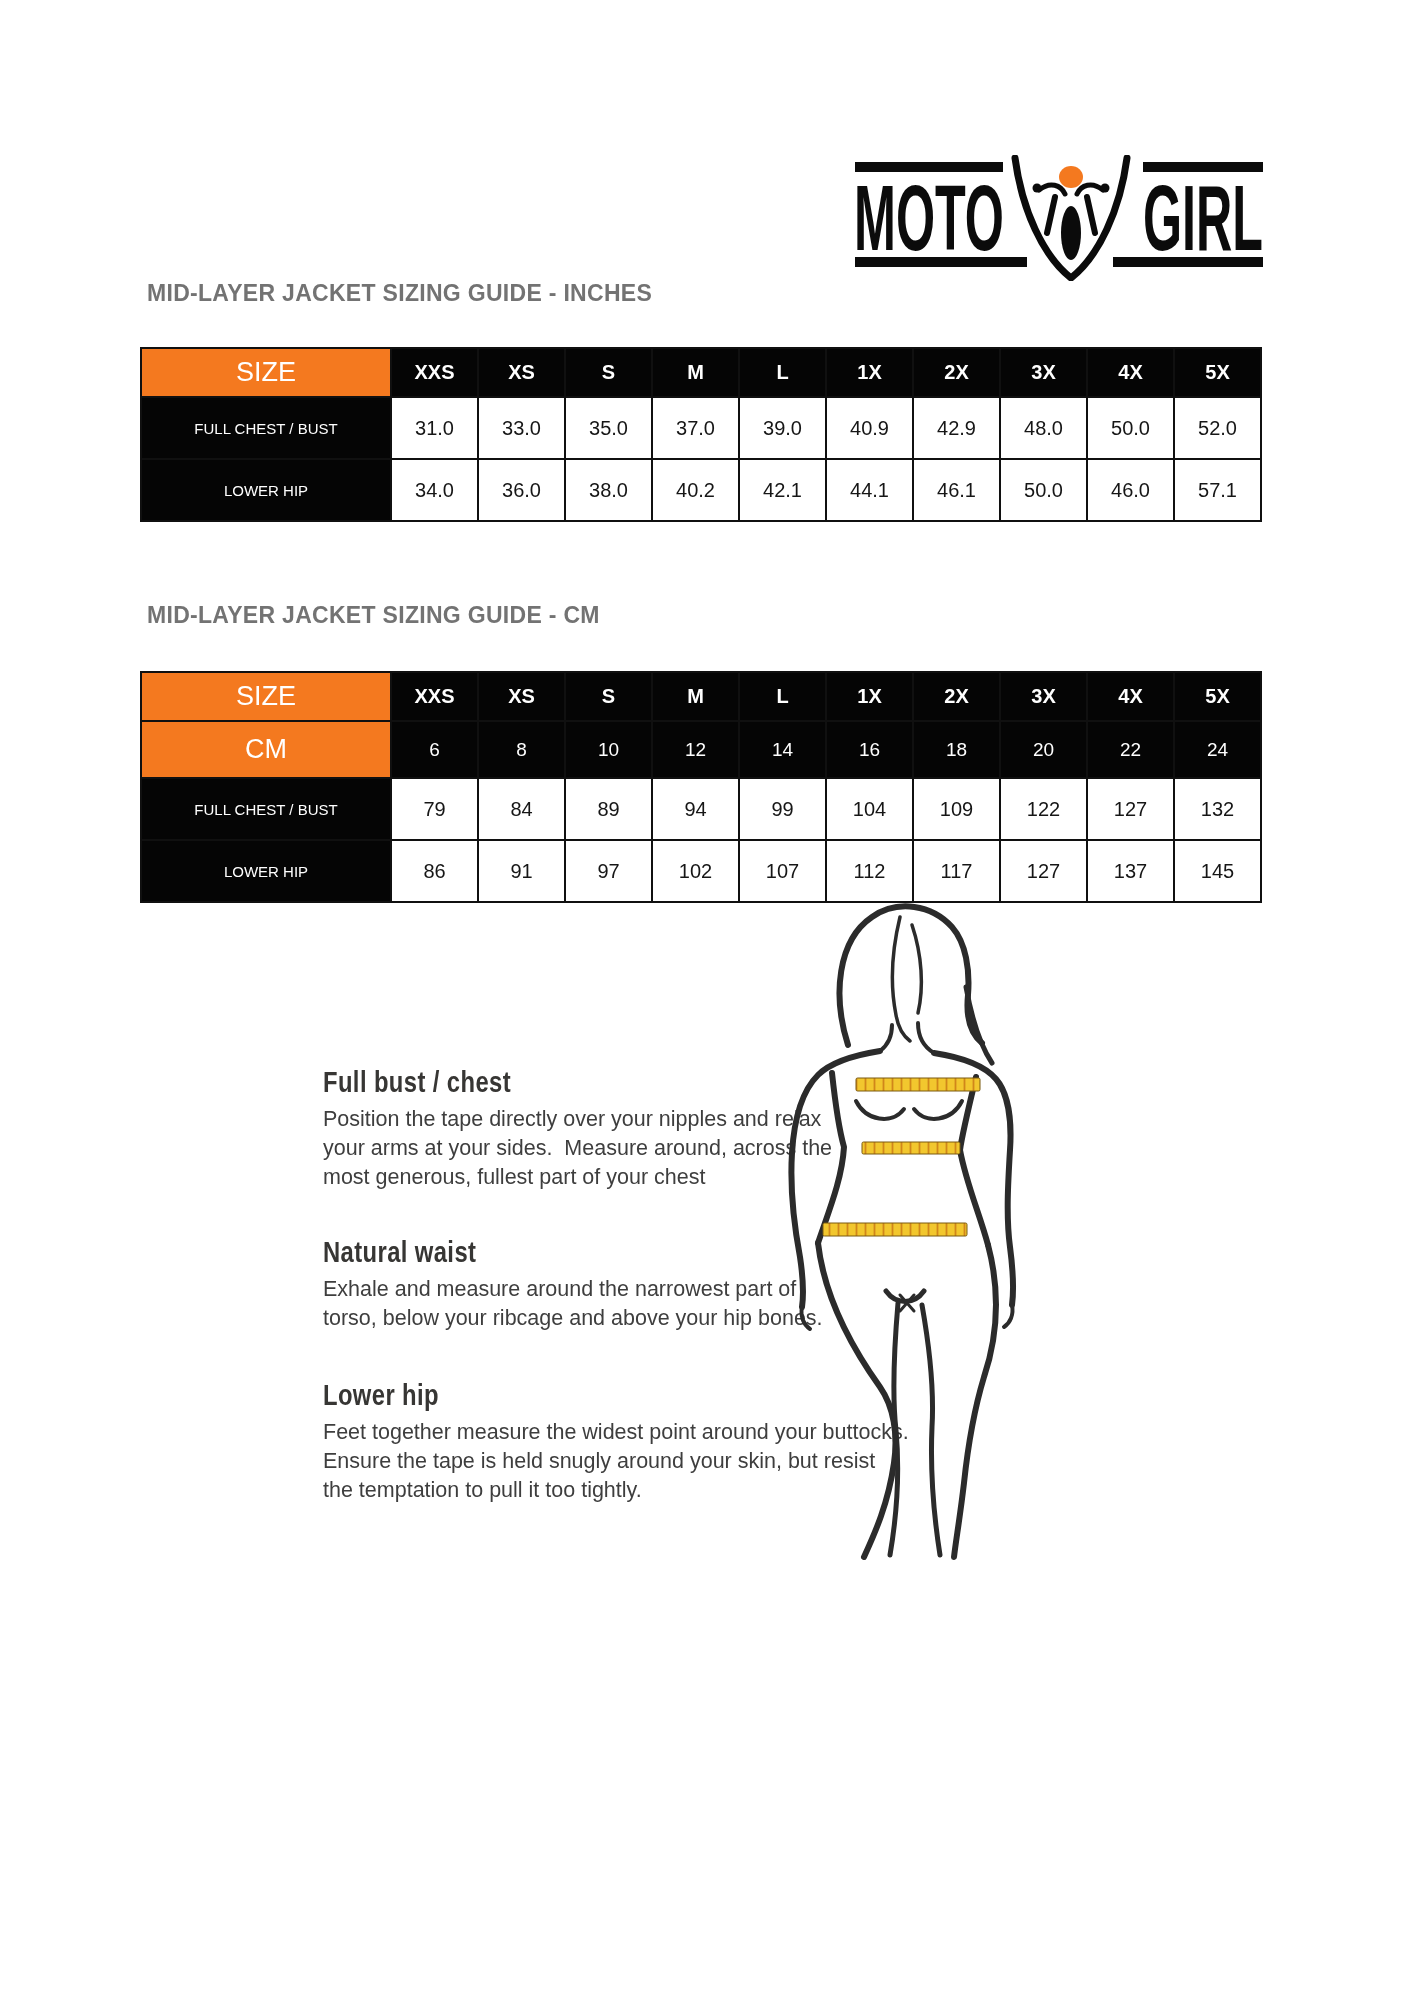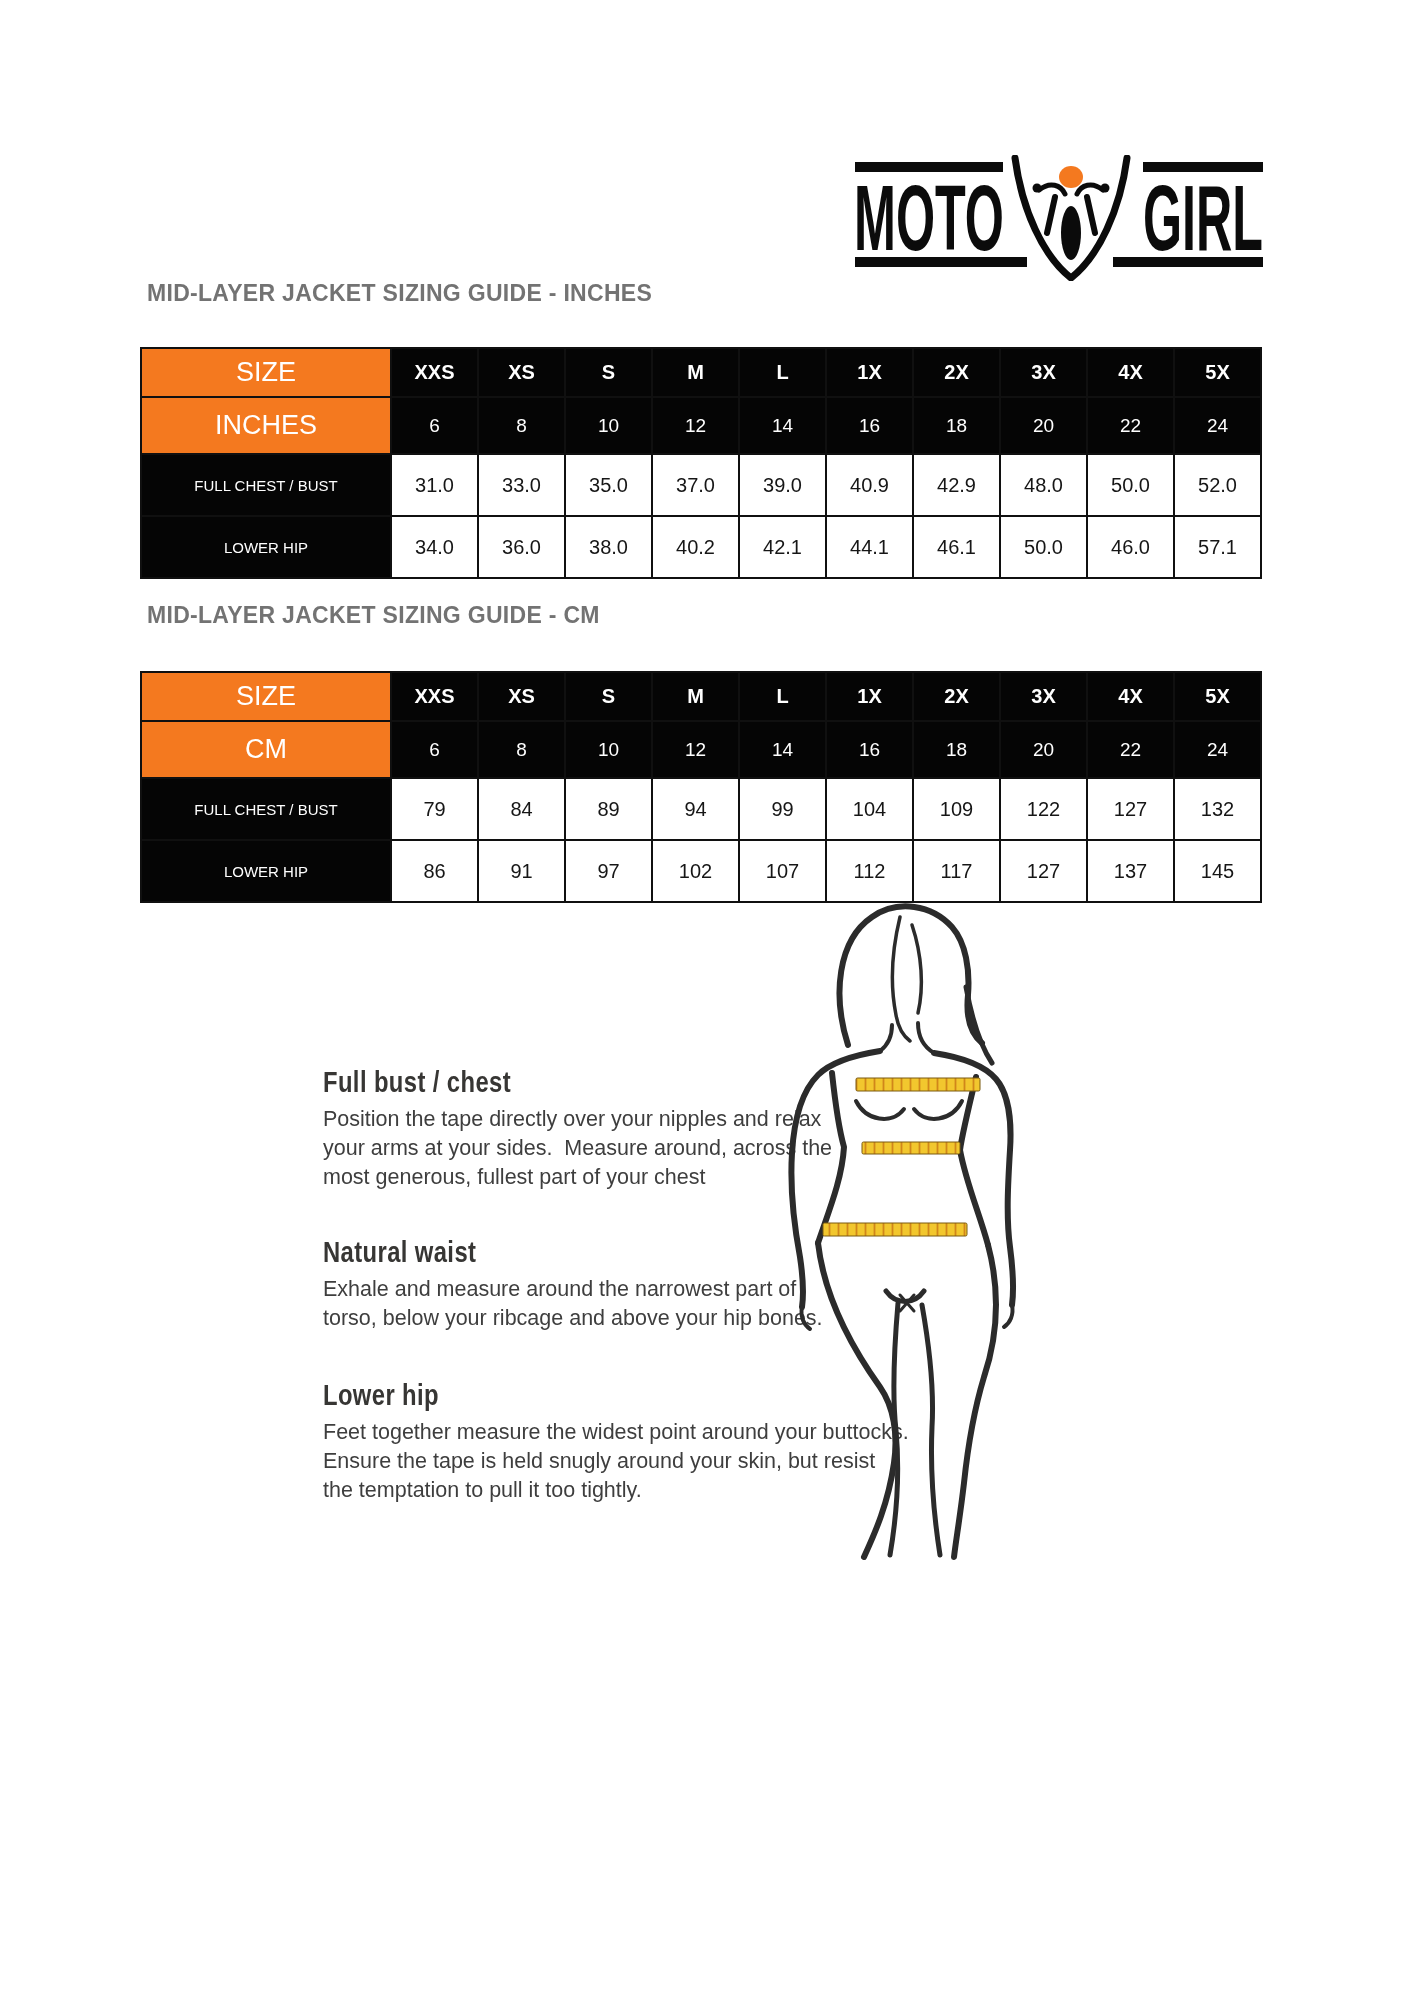--- a/index.html
+++ b/index.html
@@ -83,33 +83,20 @@
             <td class="hc">XS</td>
             <td class="hc">S</td>
             <td class="hc">M</td>
             <td class="hc">L</td>
             <td class="hc">1X</td>
             <td class="hc">2X</td>
             <td class="hc">3X</td>
             <td class="hc">4X</td>
             <td class="hc">5X</td>
           </tr>
-      <tr class="r-units">
-        <td class="corner">INCHES</td>
-      <td class="hc-num">6</td>
-            <td class="hc-num">8</td>
-            <td class="hc-num">10</td>
-            <td class="hc-num">12</td>
-            <td class="hc-num">14</td>
-            <td class="hc-num">16</td>
-            <td class="hc-num">18</td>
-            <td class="hc-num">20</td>
-            <td class="hc-num">22</td>
-            <td class="hc-num">24</td>
-          </tr>
       <tr class="r-data">
         <td class="rowlab">FULL CHEST / BUST</td>
       <td class="dc">31.0</td>
             <td class="dc">33.0</td>
             <td class="dc">35.0</td>
             <td class="dc">37.0</td>
             <td class="dc">39.0</td>
             <td class="dc">40.9</td>
             <td class="dc">42.9</td>
             <td class="dc">48.0</td>

